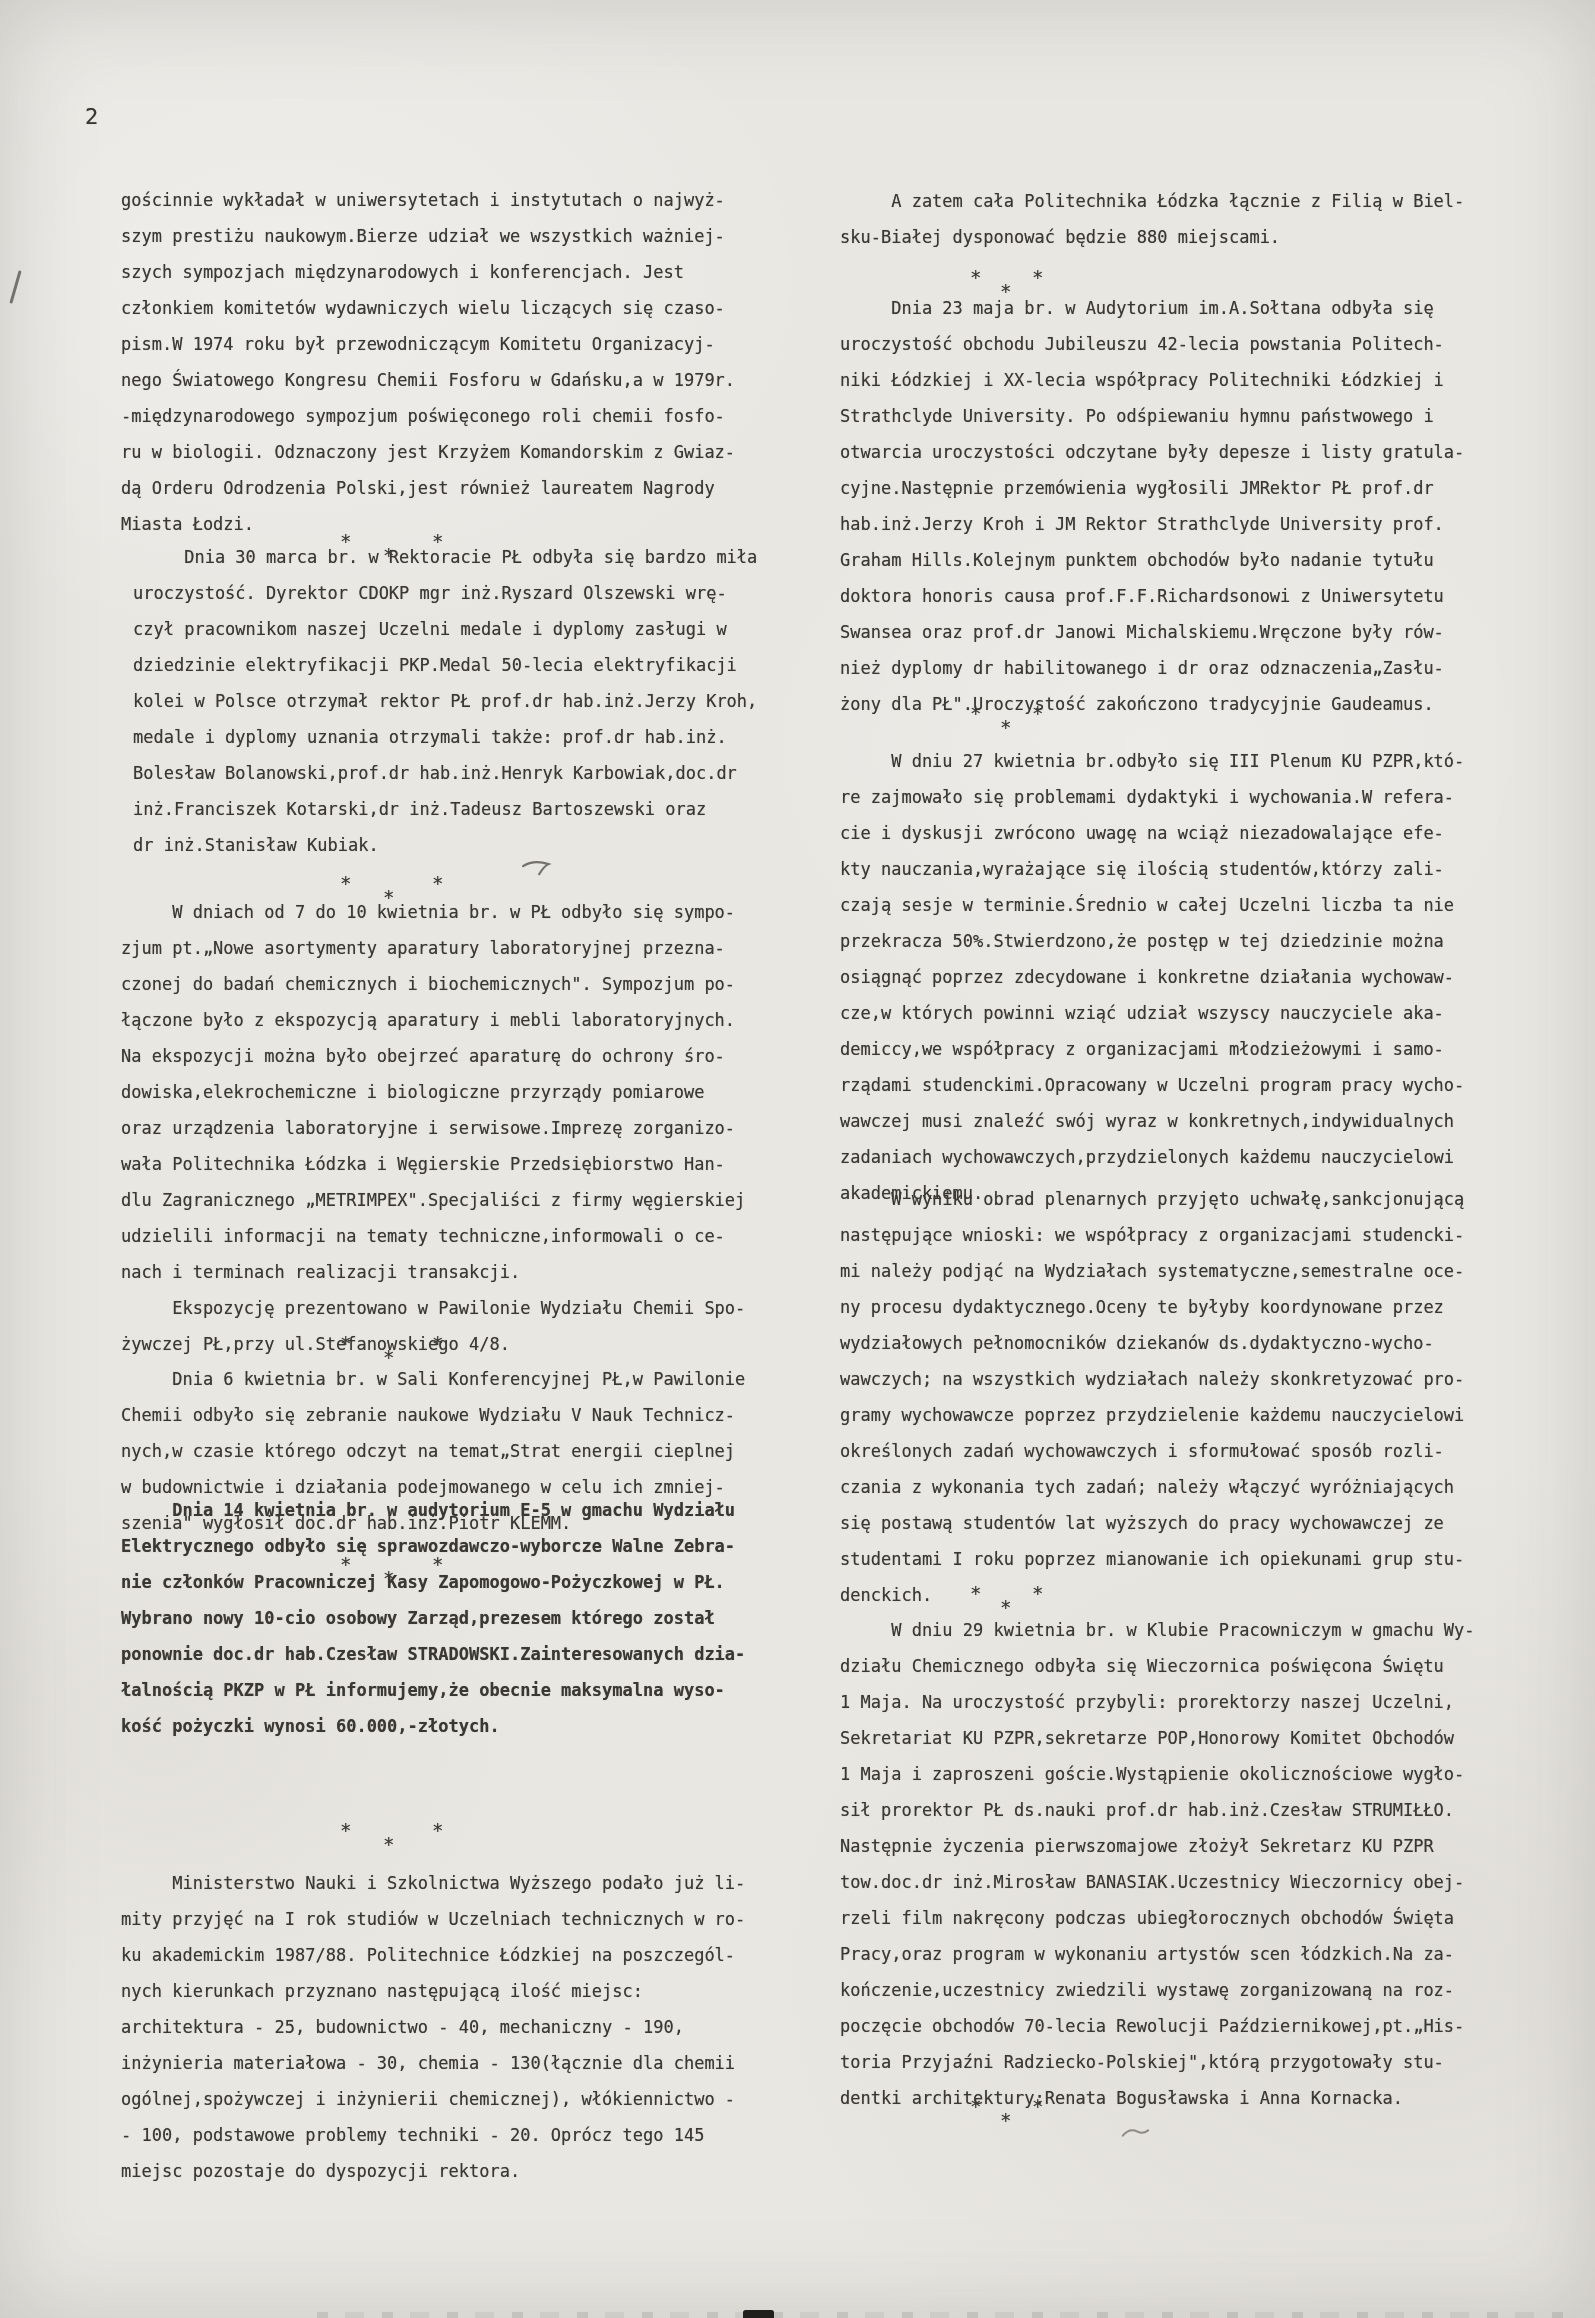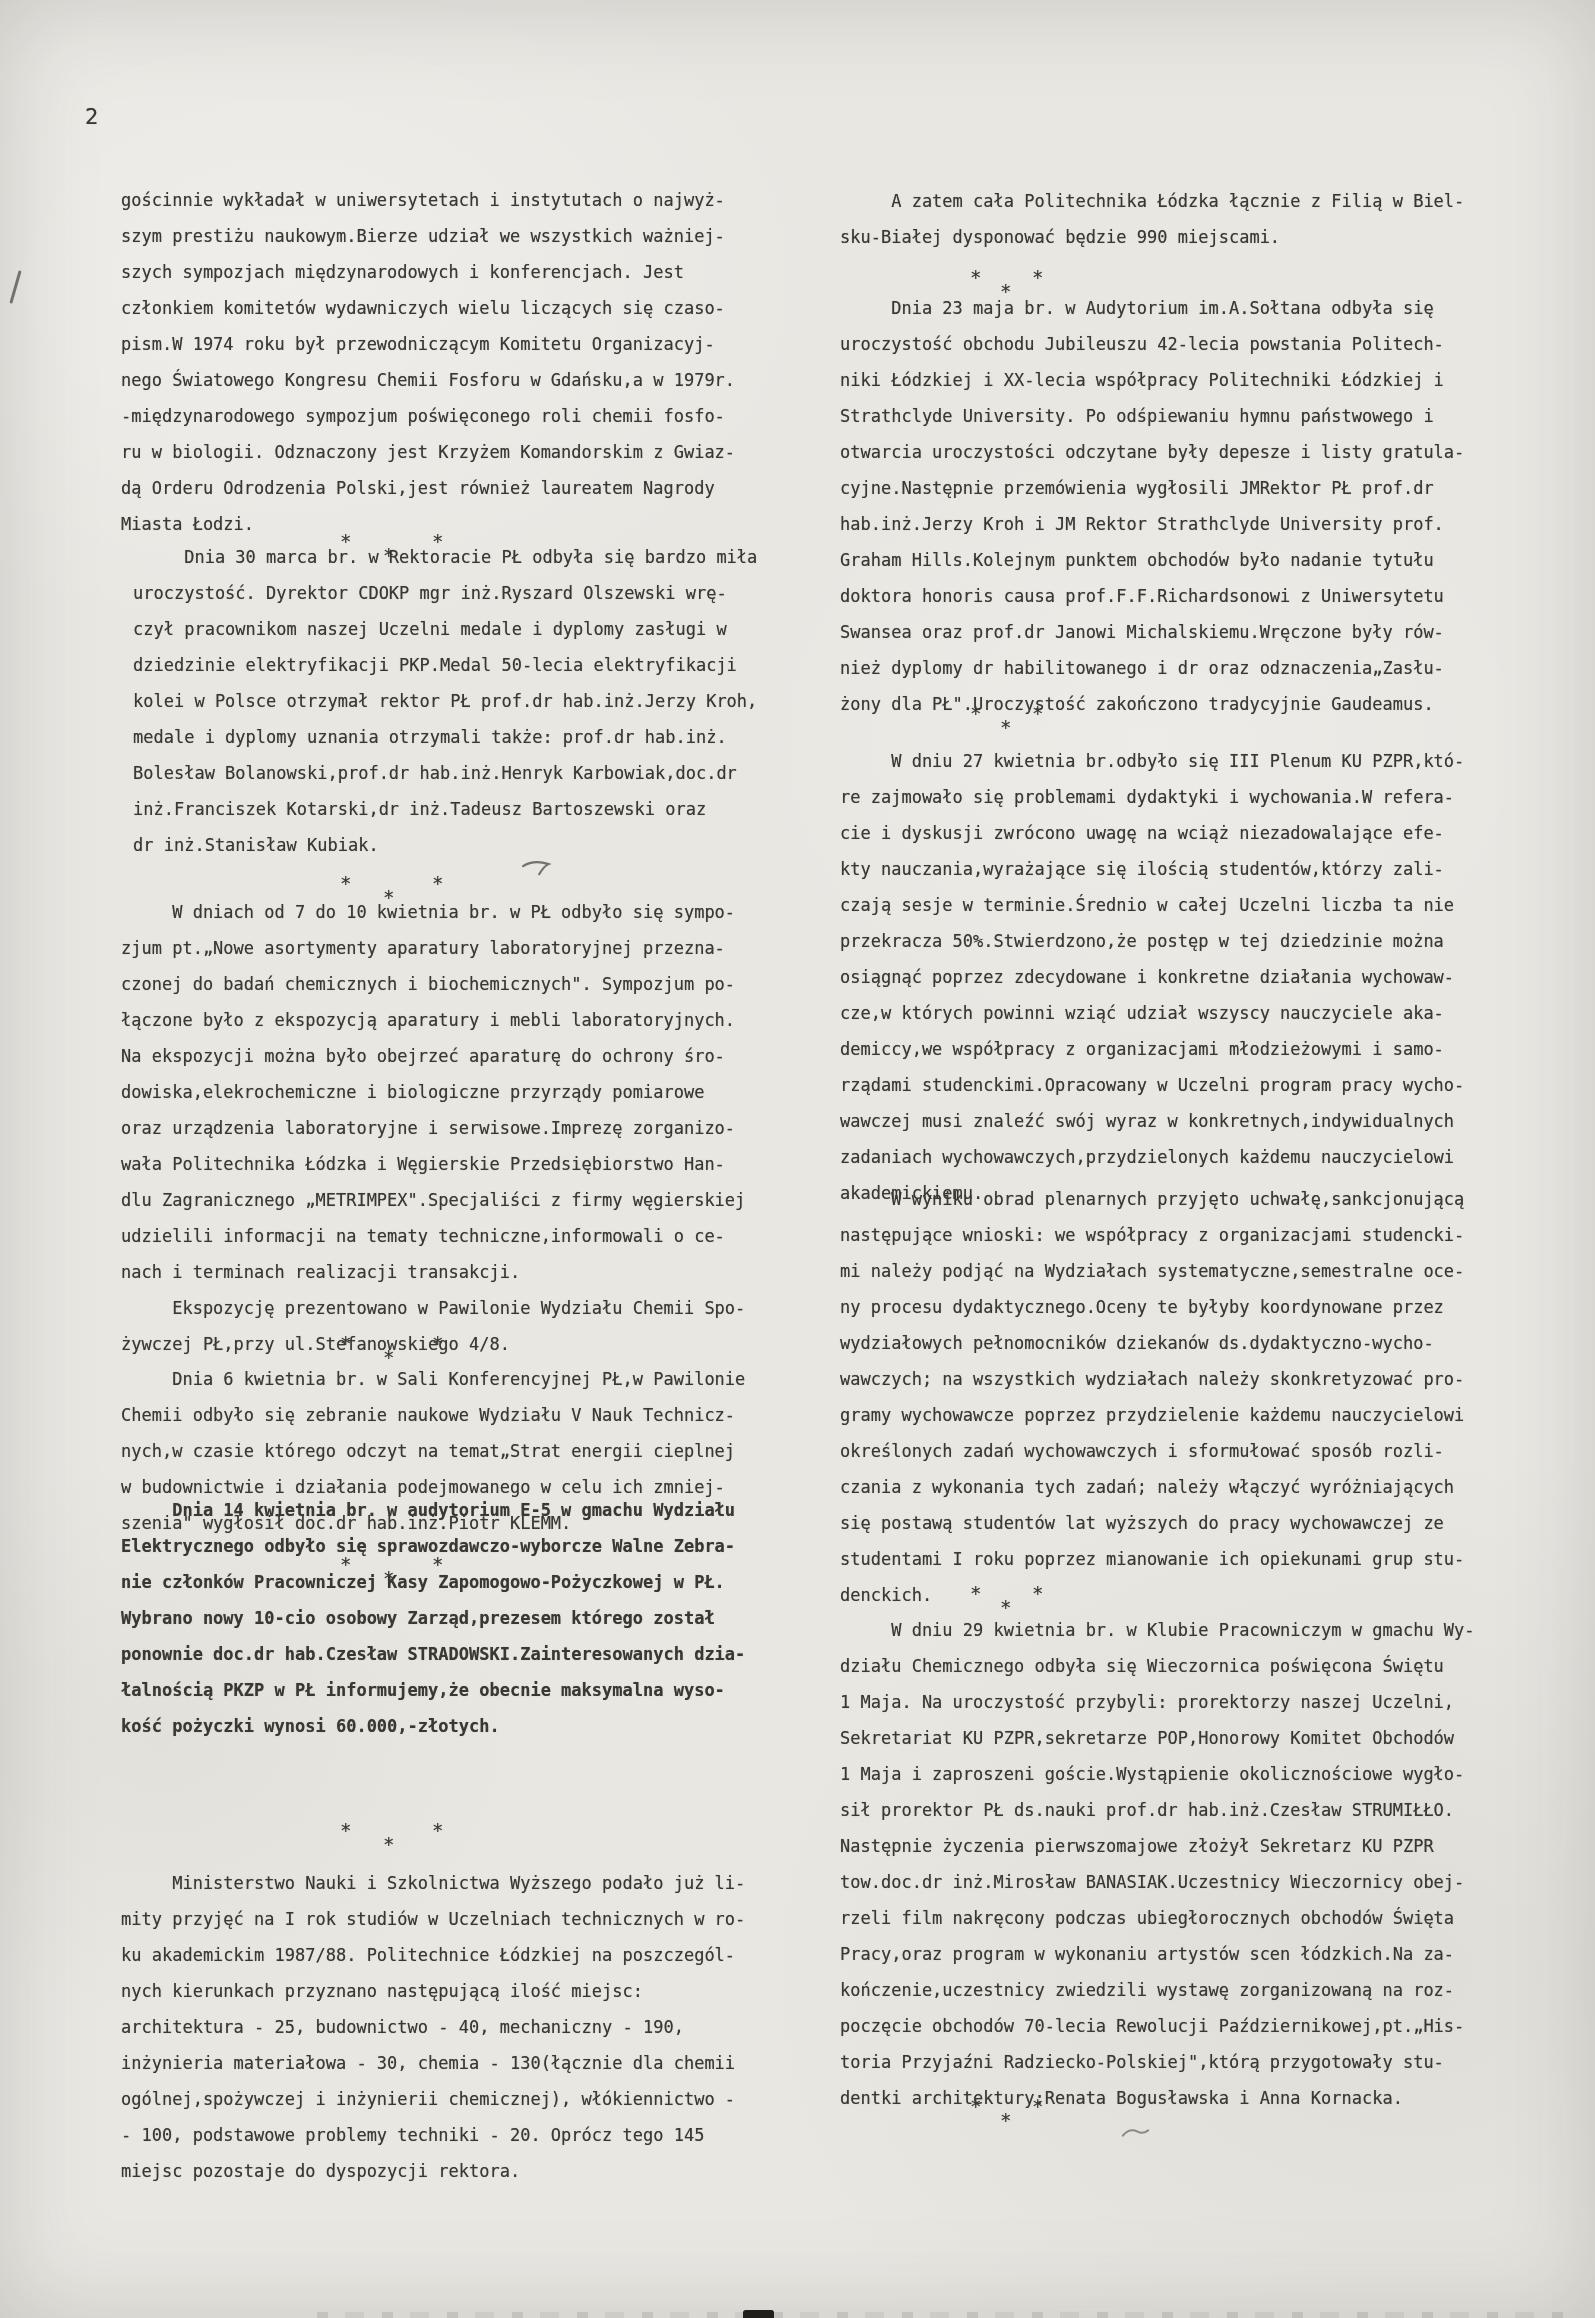--- a/index.html
+++ b/index.html
@@ -145,21 +145,21 @@
 ku akademickim 1987/88. Politechnice Łódzkiej na poszczegól-
 nych kierunkach przyznano następującą ilość miejsc:
 architektura - 25, budownictwo - 40, mechaniczny - 190,
 inżynieria materiałowa - 30, chemia - 130(łącznie dla chemii
 ogólnej,spożywczej i inżynierii chemicznej), włókiennictwo -
 - 100, podstawowe problemy techniki - 20. Oprócz tego 145
 miejsc pozostaje do dyspozycji rektora.</div>
     </div>
   <div class="column right">
       <div class="para" style="top: 183px;">     A zatem cała Politechnika Łódzka łącznie z Filią w Biel-
-sku-Białej dysponować będzie 990 miejscami.</div>
+sku-Białej dysponować będzie 880 miejscami.</div>
       <div class="sep" style="left: 130px; top: 268px;">
         <span class="s1">*</span>
         <span class="s2">*</span>
         <span class="s3">*</span>
       </div>
       <div class="para" style="top: 290px;">     Dnia 23 maja br. w Audytorium im.A.Sołtana odbyła się
 uroczystość obchodu Jubileuszu 42-lecia powstania Politech-
 niki Łódzkiej i XX-lecia współpracy Politechniki Łódzkiej i
 Strathclyde University. Po odśpiewaniu hymnu państwowego i
 otwarcia uroczystości odczytane były depesze i listy gratula-

